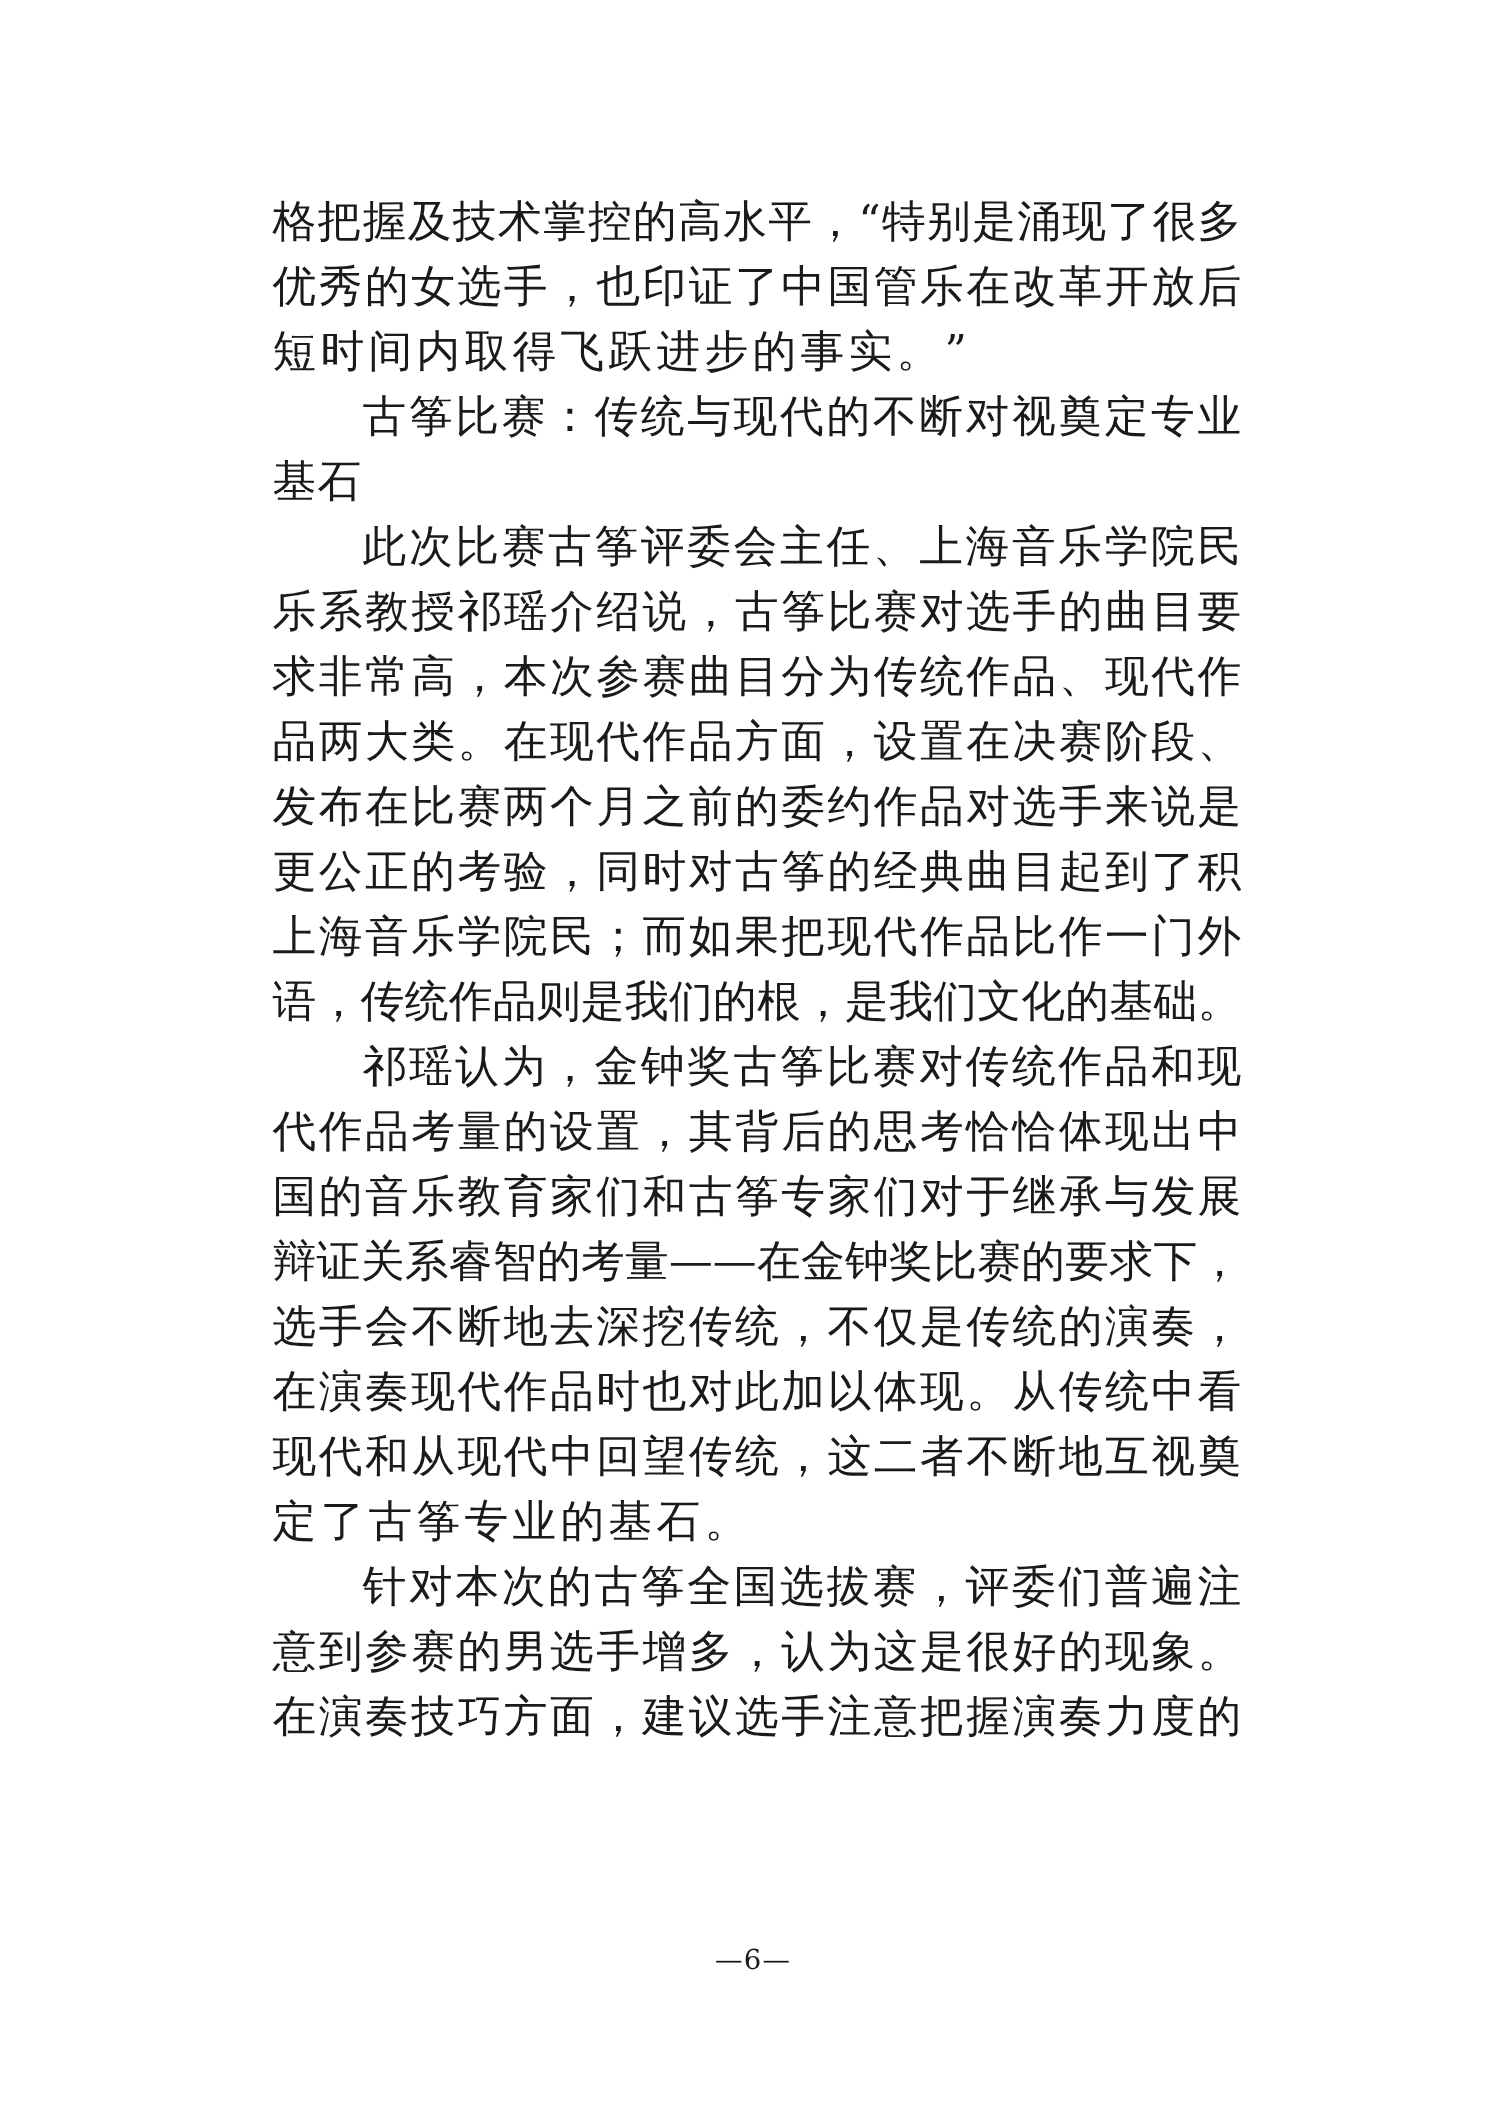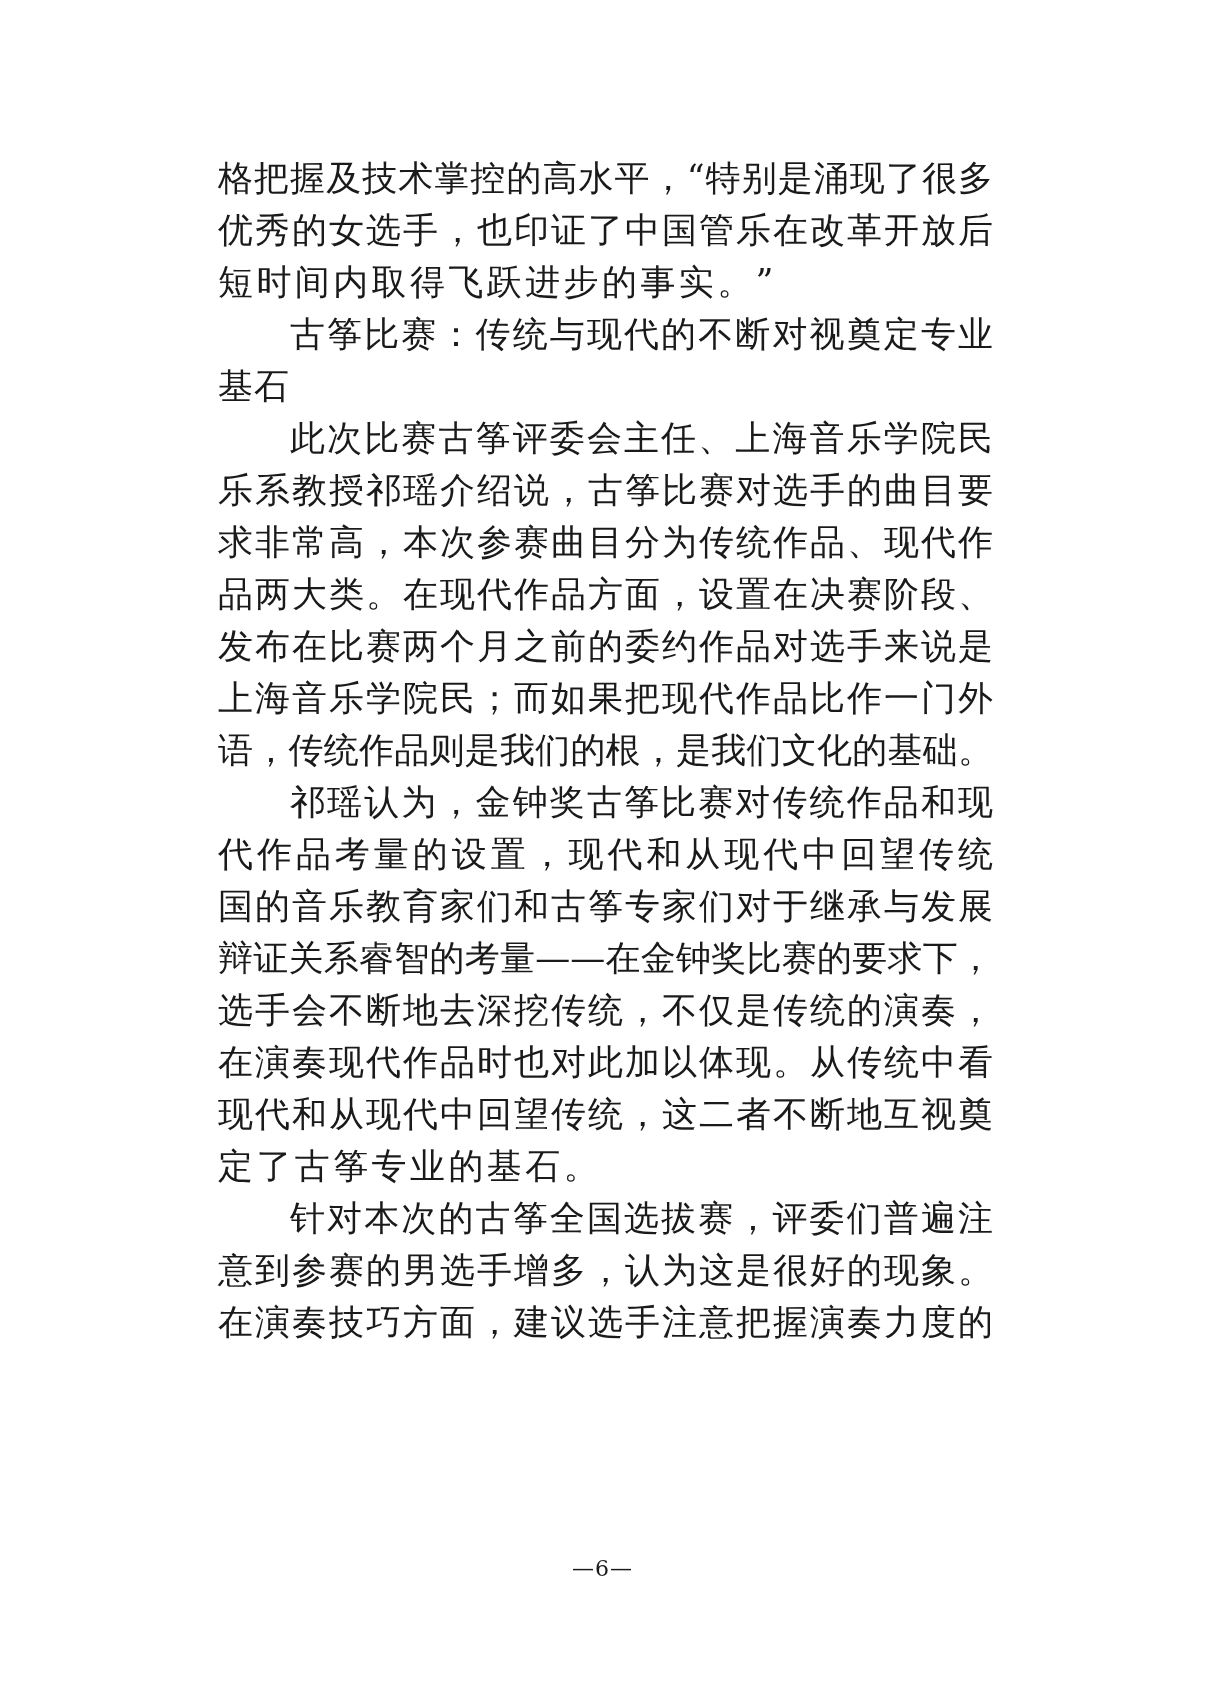--- a/index.html
+++ b/index.html
@@ -21,24 +21,25 @@
   <div class="line justify">格把握及技术掌控的高水平，“特别是涌现了很多</div>
   <div class="line justify">优秀的女选手，也印证了中国管乐在改革开放后</div>
   <div class="line">短时间内取得飞跃进步的事实。”</div>
   <div class="line justify indent heading">古筝比赛：传统与现代的不断对视奠定专业</div>
   <div class="line heading">基石</div>
   <div class="line justify indent">此次比赛古筝评委会主任、上海音乐学院民</div>
   <div class="line justify">乐系教授祁瑶介绍说，古筝比赛对选手的曲目要</div>
   <div class="line justify">求非常高，本次参赛曲目分为传统作品、现代作</div>
   <div class="line justify">品两大类。在现代作品方面，设置在决赛阶段、</div>
   <div class="line justify">发布在比赛两个月之前的委约作品对选手来说是</div>
+  <div class="line justify">更公正的考验，同时对古筝的经典曲目起到了积</div>
   <div class="line justify">上海音乐学院民；而如果把现代作品比作一门外</div>
   <div class="line justify">语，传统作品则是我们的根，是我们文化的基础。</div>
   <div class="line justify indent">祁瑶认为，金钟奖古筝比赛对传统作品和现</div>
-  <div class="line justify">代作品考量的设置，现代和从现代中回望传统</div>
+  <div class="line justify">代作品考量的设置，其背后的思考恰恰体现出中</div>
   <div class="line justify">国的音乐教育家们和古筝专家们对于继承与发展</div>
   <div class="line justify">辩证关系睿智的考量——在金钟奖比赛的要求下，</div>
   <div class="line justify">选手会不断地去深挖传统，不仅是传统的演奏，</div>
   <div class="line justify">在演奏现代作品时也对此加以体现。从传统中看</div>
   <div class="line justify">现代和从现代中回望传统，这二者不断地互视奠</div>
   <div class="line">定了古筝专业的基石。</div>
   <div class="line justify indent">针对本次的古筝全国选拔赛，评委们普遍注</div>
   <div class="line justify">意到参赛的男选手增多，认为这是很好的现象。</div>
   <div class="line justify">在演奏技巧方面，建议选手注意把握演奏力度的</div>
 </div>

